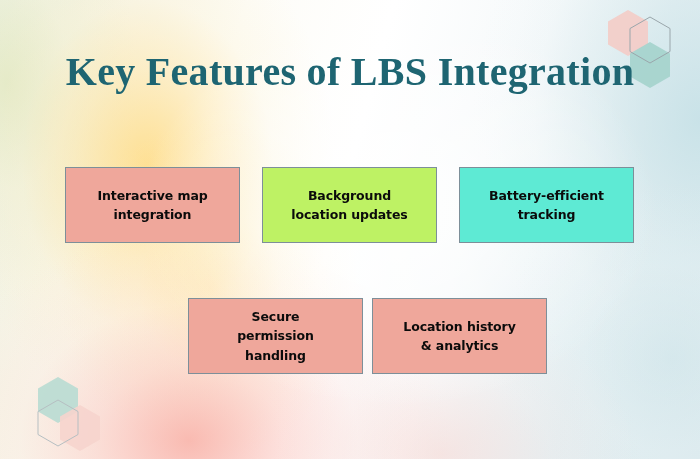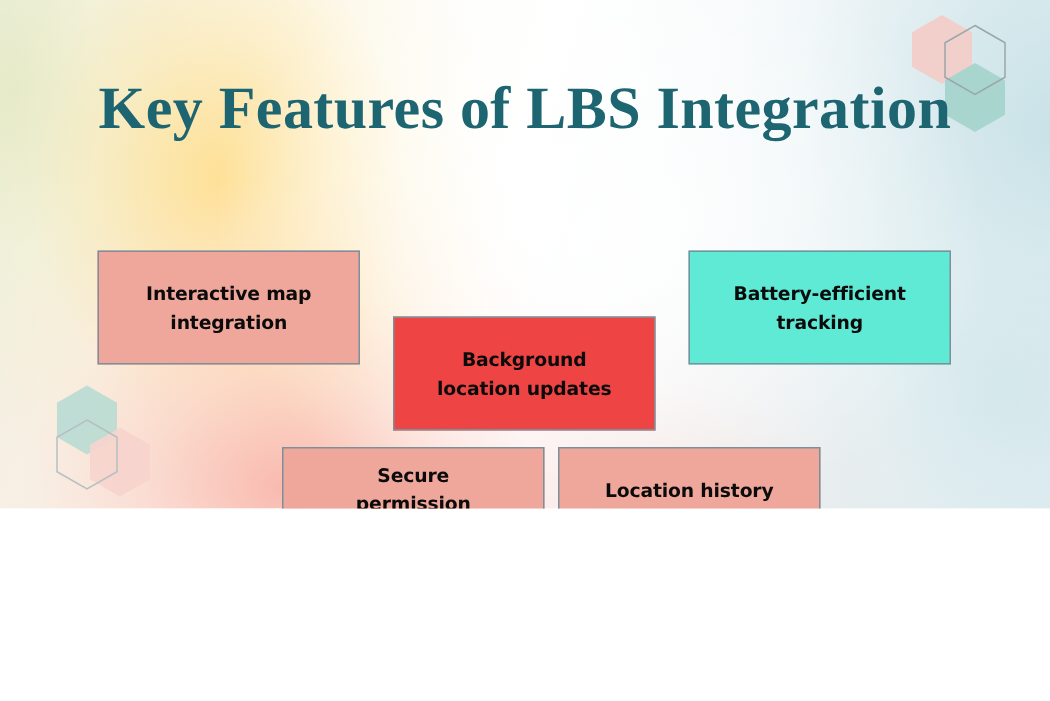--- a/index.html
+++ b/index.html
@@ -9,21 +9,21 @@
   body {
     width: 700px;
     height: 467px;
     overflow: hidden;
     font-family: "Liberation Sans", sans-serif;
   }
 
   #slide {
     position: relative;
     width: 700px;
-    height: 339px;
+    height: 459px;
     overflow: hidden;
     background: #fdfbf8;
   }
 
   
   .bg-layer {
     position: absolute;
     inset: 0;
     pointer-events: none;
   }
@@ -199,21 +199,21 @@
       <polygon points="26,25 46,36.5 46,59.5 26,71 6,59.5 6,36.5" fill="none" stroke="#b6bfc2" stroke-width="1"></polygon>
     </svg>
   </div>
 
   <div id="title">Key Features of LBS Integration</div>
 
   <div class="feature-box" id="box-0" style="background:#efa79b;">
     <span class="feature-label">Interactive map integration</span>
   </div>
 
-  <div class="feature-box" id="box-1" style="background:#ef4444;margin-top:44px;">
+  <div class="feature-box" id="box-1" style="background:#bef264;">
     <span class="feature-label">Background location updates</span>
   </div>
 
   <div class="feature-box" id="box-2" style="background:#5eead4;">
     <span class="feature-label">Battery-efficient tracking</span>
   </div>
 
   <div class="feature-box" id="box-3" style="background:#efa79b;margin-left:36px;">
     <span class="feature-label">Secure permission handling</span>
   </div>

